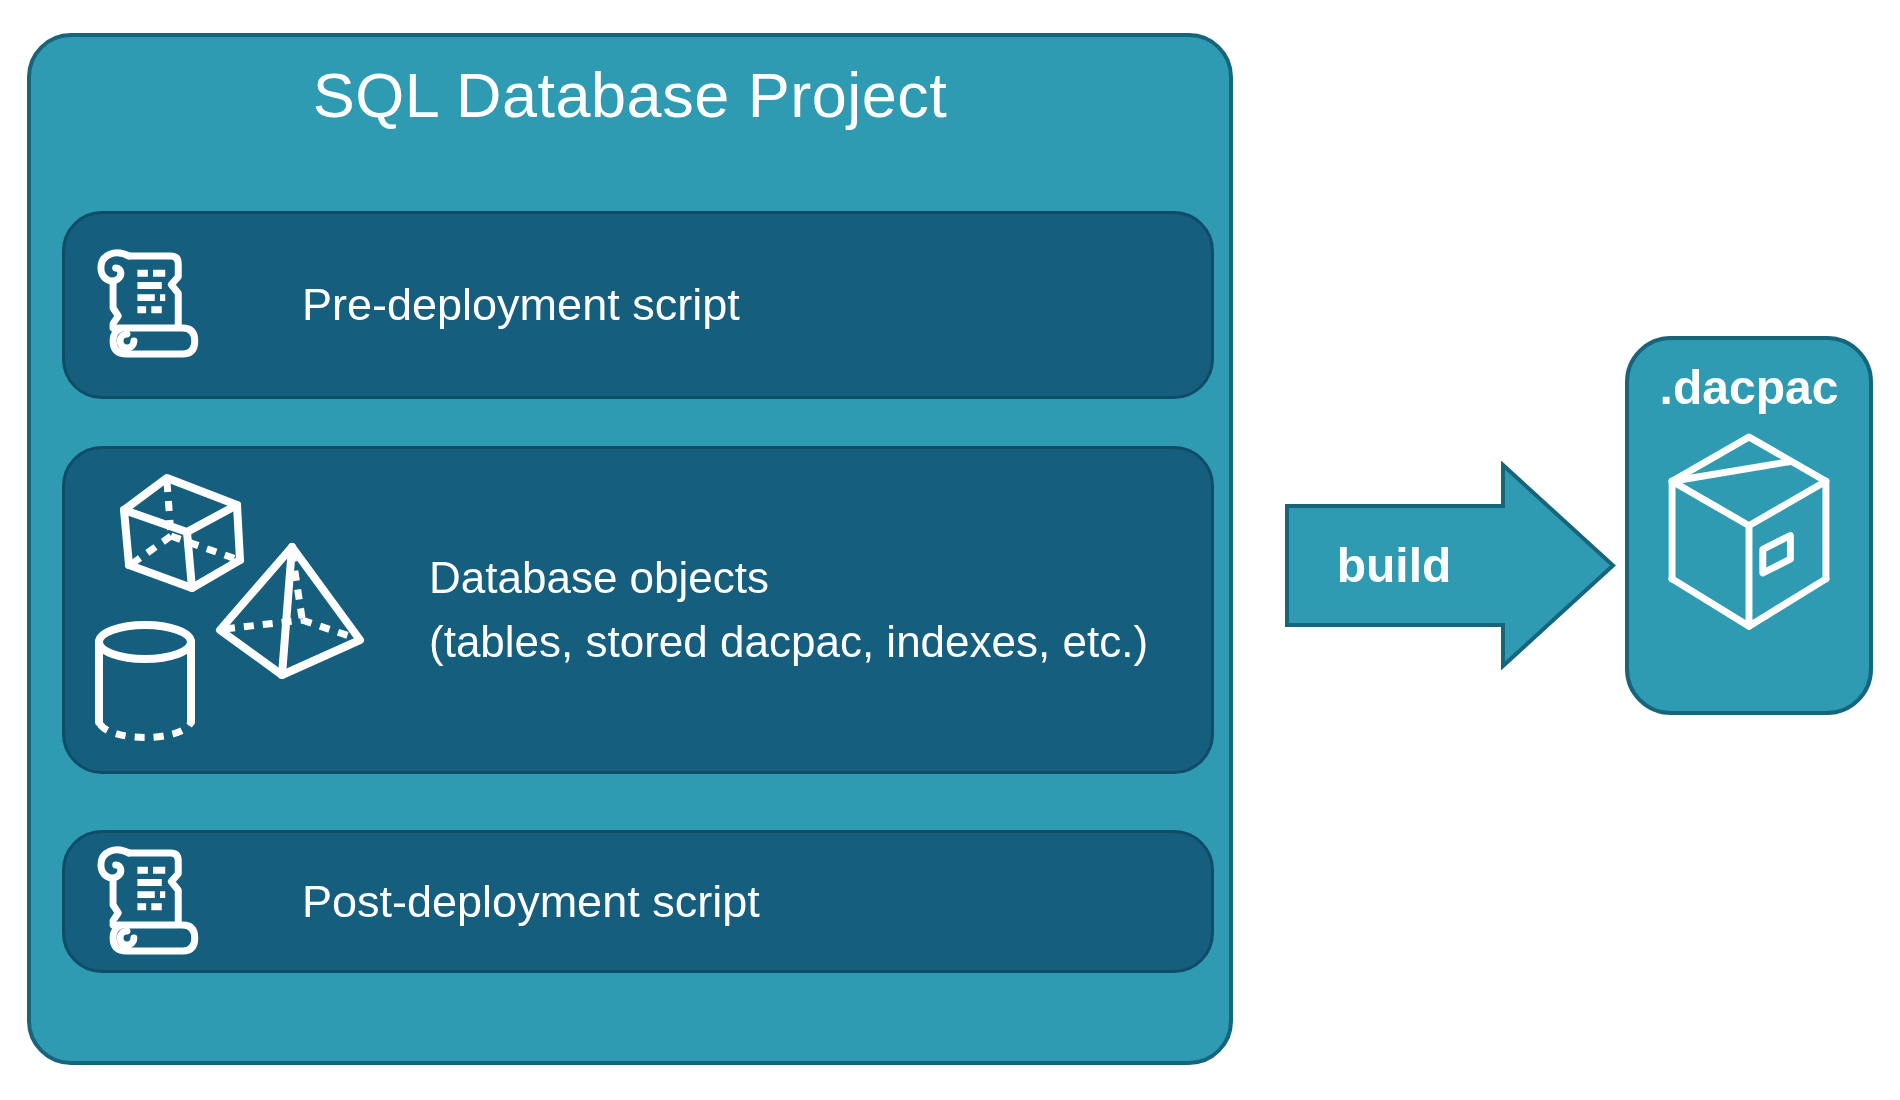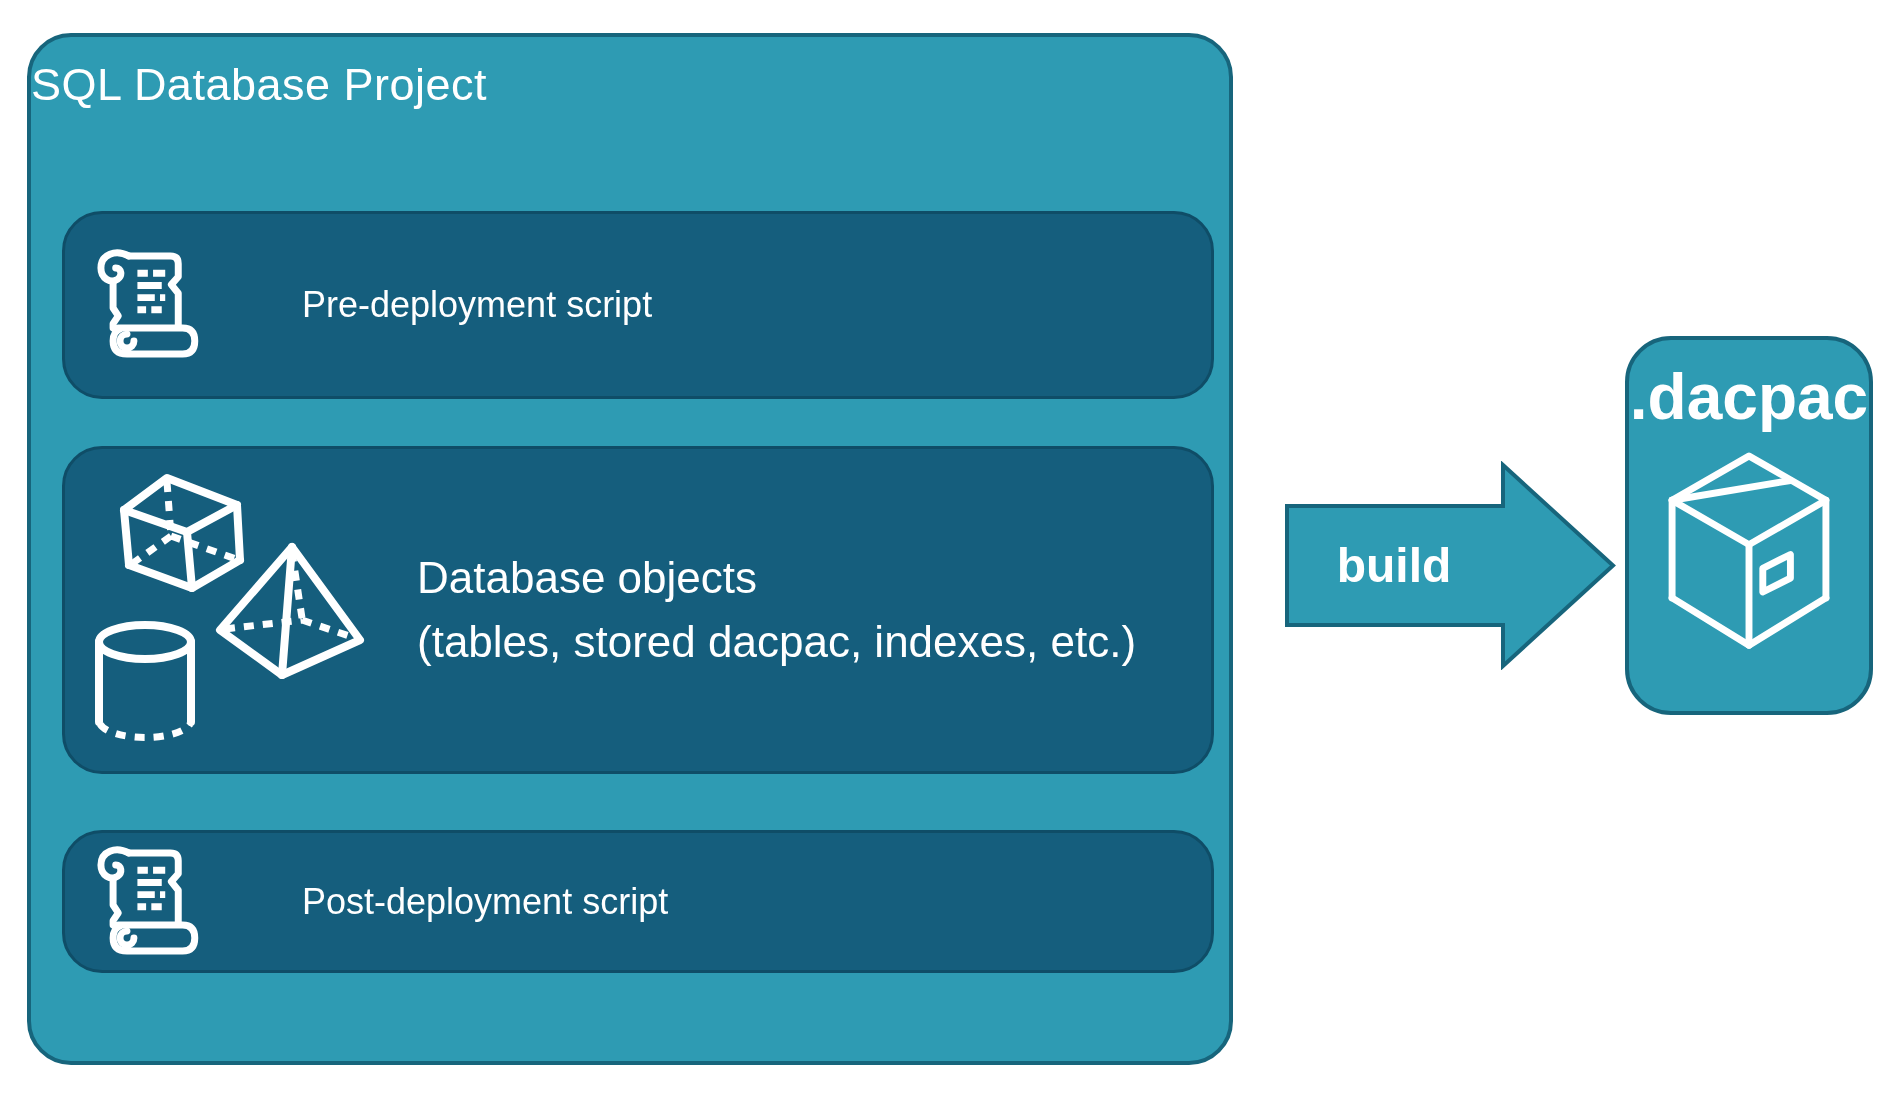--- a/index.html
+++ b/index.html
@@ -25,56 +25,57 @@
     position: absolute;
     left: 27px; top: 33px;
     width: 1206px; height: 1032px;
     background: var(--teal);
     border: 4px solid var(--teal-border);
     border-radius: 44px;
   }
   .project-title {
     position: absolute;
     top: 22px; left: 0; right: 0;
+    text-align: center;
     color: var(--text);
-    font-size: 45px;
+    font-size: 63px;
     font-weight: 400;
     letter-spacing: 0.5px;
   }
   
   .panel {
     position: absolute;
     left: 31px;
     width: 1152px;
     background: var(--panel);
     border: 3px solid var(--panel-border);
     border-radius: 40px;
     display: flex;
     align-items: center;
     color: var(--text);
   }
   .panel-pre     { top: 174px; height: 188px; }
   .panel-objects { top: 409px; height: 328px; }
   .panel-post    { top: 793px; height: 143px; }
   .panel-icon { flex: 0 0 auto; margin-left: 22px; }
   .panel-label {
-    font-size: 36px;
+    font-size: 45px;
     color: var(--text);
     margin-left: 102px;
     white-space: nowrap;
   }
   .panel-objects .label-block {
     margin-left: 30px;
     display: flex;
     flex-direction: column;
     gap: 14px;
   }
   .panel-objects .panel-label,
   .panel-objects .panel-sublabel {
-    margin-left: 0;
+    margin-left: 12px;
     font-size: 44px;
     white-space: nowrap;
     color: var(--text);
   }
   
   .arrow-wrap {
     position: absolute;
     left: 1285px; top: 461px;
     width: 332px; height: 209px;
   }
@@ -97,21 +98,21 @@
     width: 248px; height: 379px;
     background: var(--teal);
     border: 4px solid var(--teal-border);
     border-radius: 46px;
     display: flex;
     flex-direction: column;
     align-items: center;
   }
   .dacpac-title {
     margin-top: 20px;
-    font-size: 64px;
+    font-size: 48px;
     font-weight: 700;
     color: var(--text);
   }
   .dacpac-box svg { margin-top: 14px; }
   svg .ln   { stroke: #fff; fill: none; stroke-width: 8; stroke-linecap: round; stroke-linejoin: round; }
   svg .ln7  { stroke: #fff; fill: none; stroke-width: 7; stroke-linecap: round; stroke-linejoin: round; }
   svg .dash { stroke: #fff; fill: none; stroke-width: 7; stroke-linecap: butt; stroke-dasharray: 10 9; }
   svg .txt  { stroke: #fff; fill: none; stroke-width: 8; stroke-linecap: butt; }
 </style>
 </head>

